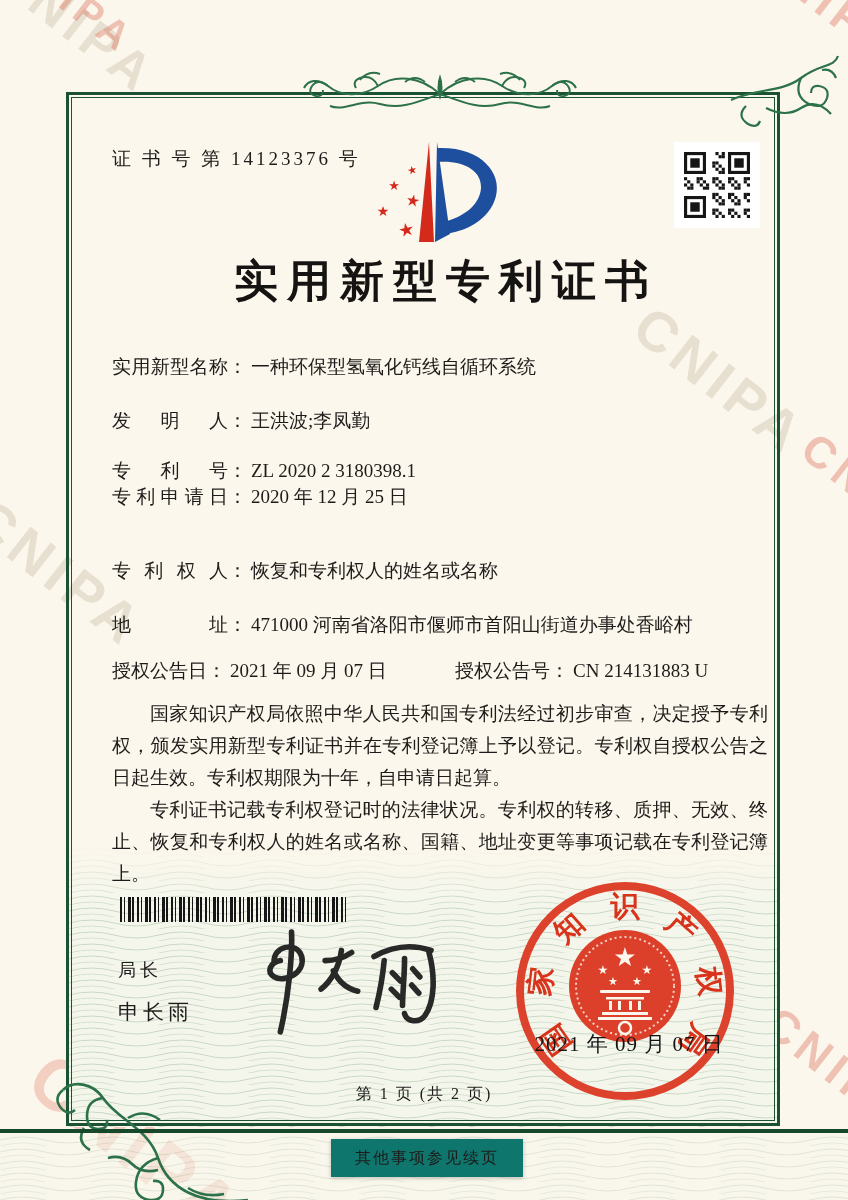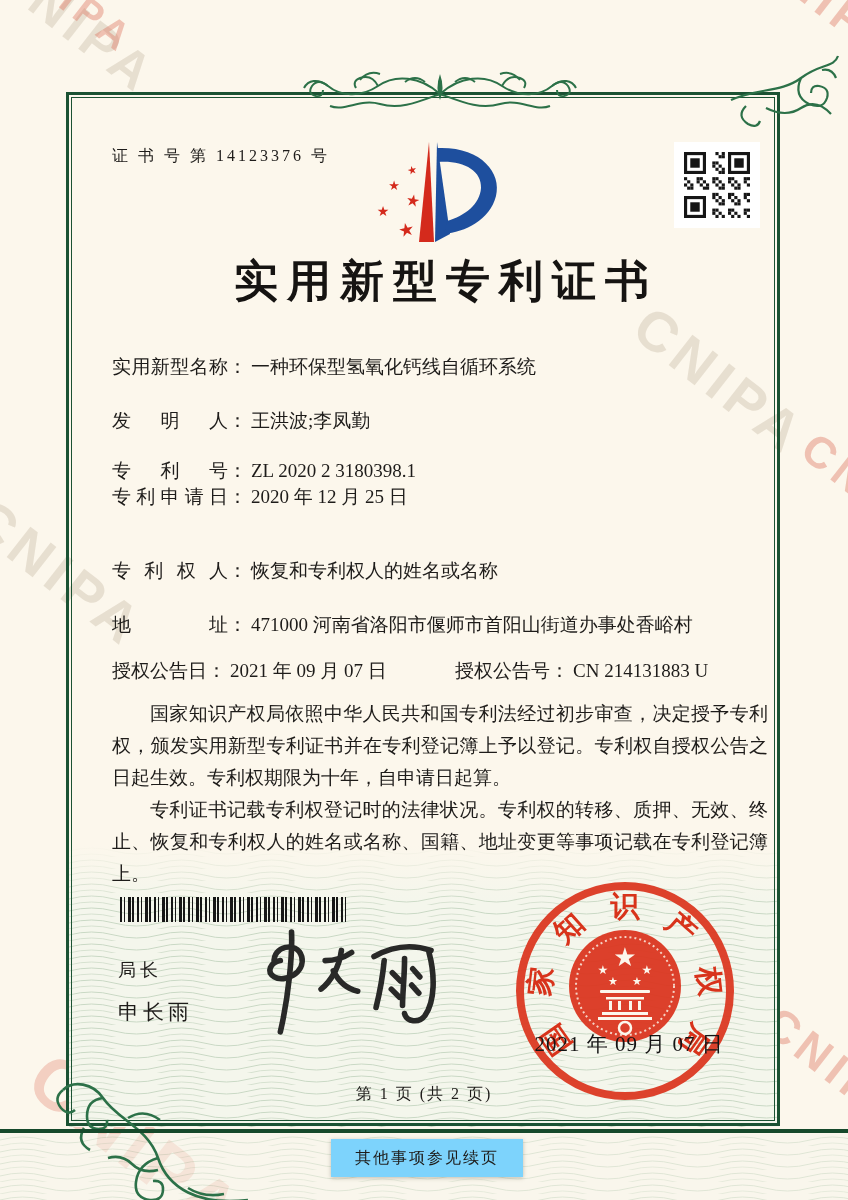--- a/index.html
+++ b/index.html
@@ -18,21 +18,21 @@
                   border:3px solid #1b5233; }
   .border-inner { position:absolute; inset:2px; border:1px solid #1b5233; }
   
   .orn { position:absolute; pointer-events:none; }
   
   .waves-main { position:absolute; left:69px; top:845px; }
   .waves-fade { position:absolute; left:69px; top:845px; width:710px; height:60px;
                 background:linear-gradient(#fcf7ec, rgba(252,247,236,0)); }
   .waves-bottom { position:absolute; left:0; top:1134px; opacity:.55; }
   
-  .cert-no { position:absolute; left:112px; top:146px; font-size:16px; letter-spacing:3px; }
+  .cert-no { position:absolute; left:112px; top:146px; font-size:19px; letter-spacing:3px; }
   .logo { position:absolute; left:350px; top:128px; }
   .qr-box { position:absolute; left:674px; top:142px; width:86px; height:86px; background:#fff;
             display:flex; align-items:center; justify-content:center; }
   .title { position:absolute; left:0; right:0; top:252px; text-align:center;
            font-size:44px; font-weight:bold; letter-spacing:9px; color:#161412;padding-left:44px; }
   
   .field-row { position:absolute; left:112px; width:660px; font-size:19px; white-space:nowrap; }
   .flabel { display:inline-block; width:116px; text-align:justify; text-align-last:justify;
             vertical-align:bottom; }
   .fcolon { display:inline-block; margin-right:4px; }
@@ -59,21 +59,21 @@
                margin-left:-17px; margin-top:-17px; display:flex; align-items:center;
                justify-content:center; font-size:29px; font-weight:bold; color:#d8331b;
                transform-origin:center; font-family:"Liberation Serif", serif; }
   .seal-date { position:absolute; left:524px; top:1030px; width:210px; text-align:center;
                font-size:21px; color:#141414; letter-spacing:1px; }
   .page-footer { position:absolute; left:0; right:0; top:1084px; text-align:center;
                  font-size:16px; letter-spacing:2px; }
   .bottom-strip { position:absolute; left:0; top:1129px; width:848px; height:4px;
                   background:#16492b; }
   .note-card { position:absolute; left:331px; top:1139px; width:192px; height:38px;
-               background:#7dd3fc; box-shadow:0 1px 4px rgba(90,80,60,.35);
+               background:#0f766e; box-shadow:0 1px 4px rgba(90,80,60,.35);
                text-align:center; line-height:38px; font-size:16px; letter-spacing:2px; }
 </style>
 </head>
 <body>
 
 <div class="page">
 
   <span class="wm wm-gray" style="left:-18px; top:-6px;  font-size:52px;">CNIPA</span>
   <span class="wm wm-pink" style="left:-6px;  top:-24px; font-size:40px;">CNIPA</span>
   <span class="wm wm-pink" style="left:742px; top:-26px; font-size:46px;">CNIPA</span>

